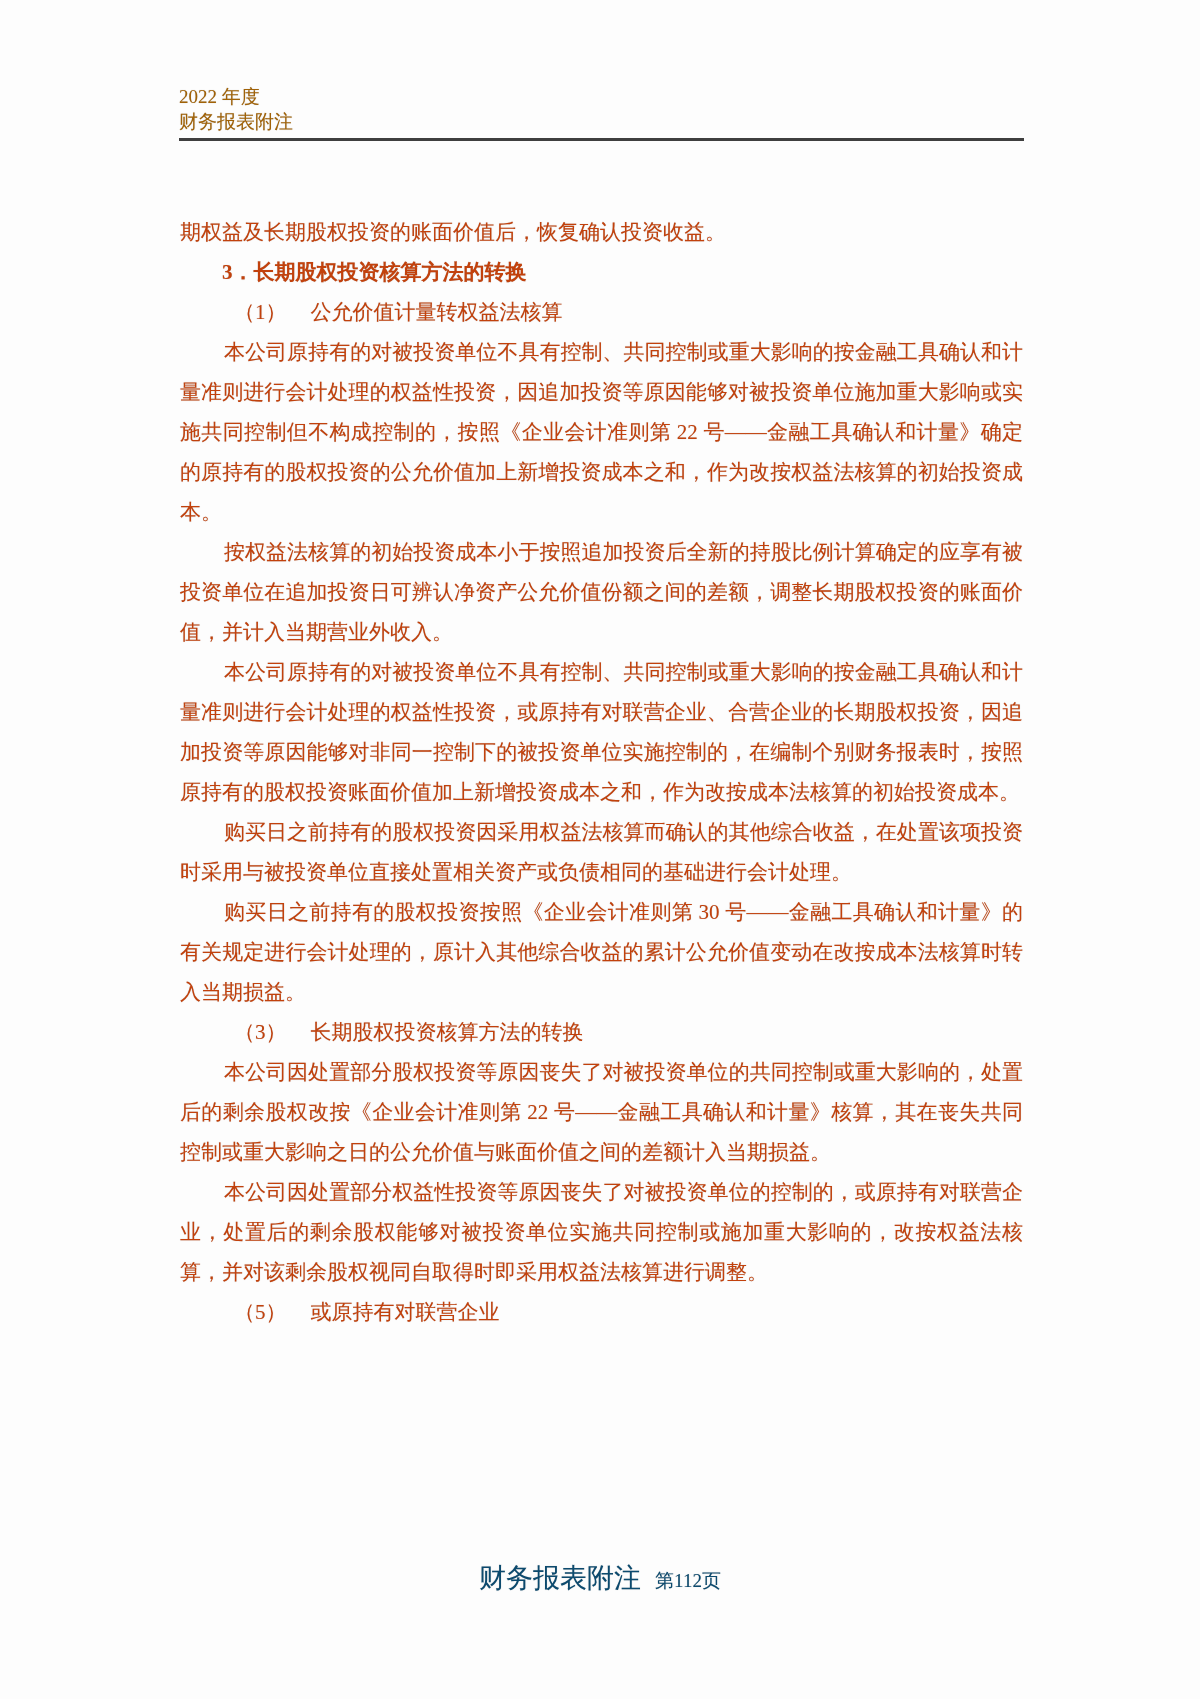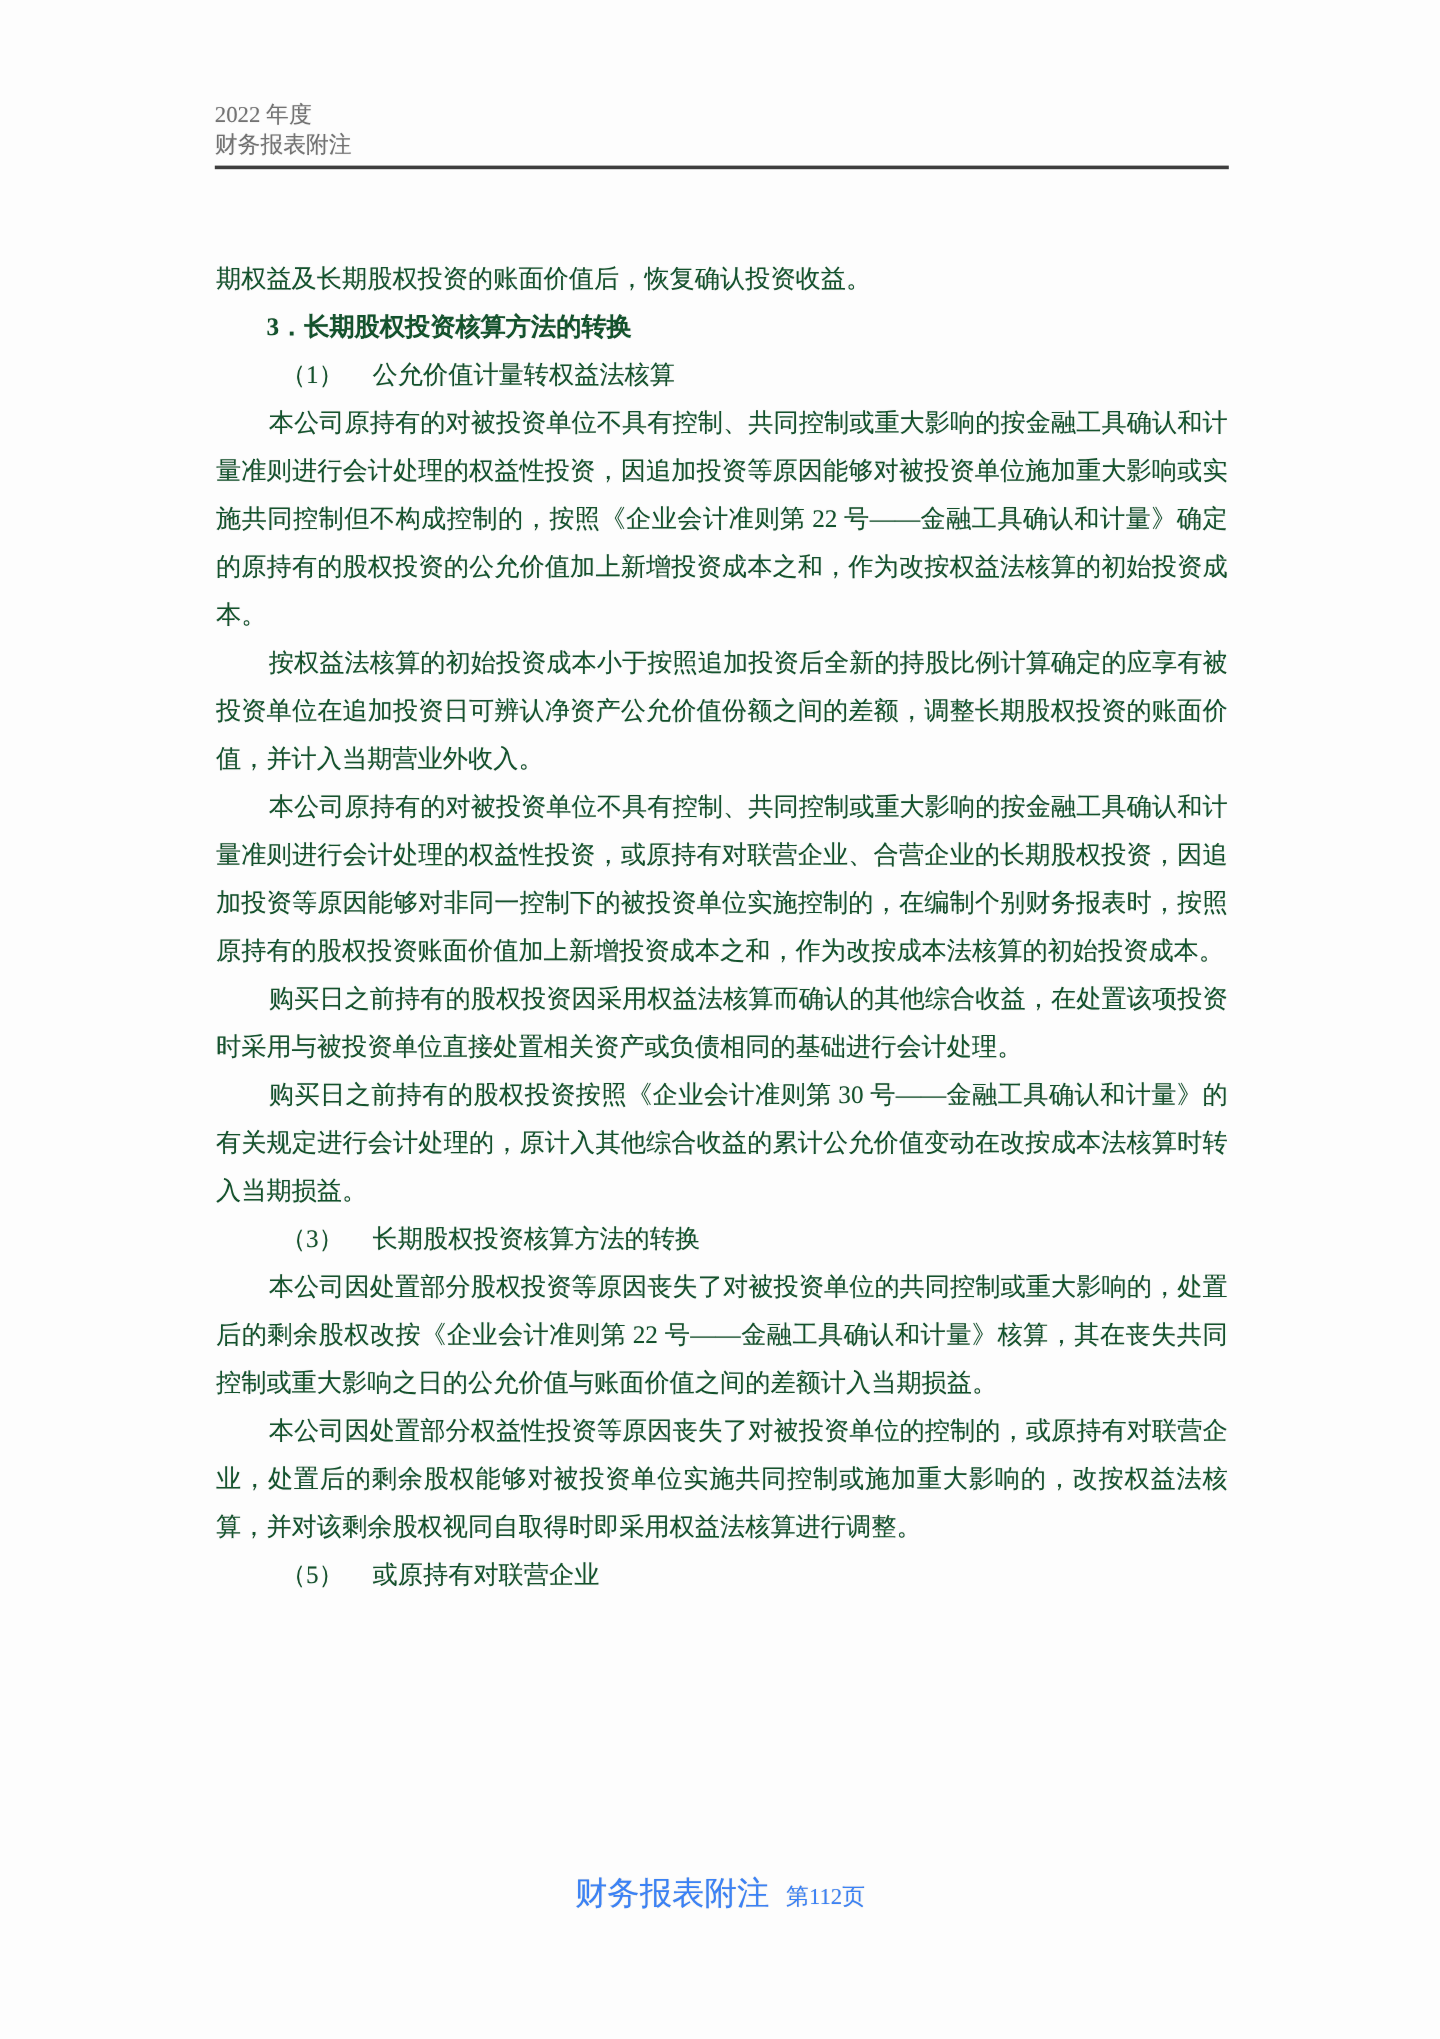--- a/index.html
+++ b/index.html
@@ -19,45 +19,45 @@
   }
   .header {
     position: absolute;
     left: 179px;
     top: 84px;
     width: 845px;
     font-size: 19px;
     line-height: 25px;
     border-bottom: 3px solid #3f3f3f;
     padding-bottom: 4px;
-    color: #737373;
+    color: #a16207;
   }
   .body-text {
     position: absolute;
     left: 180px;
     top: 212px;
     width: 843px;
     font-size: 21px;
     line-height: 40px;
     text-align: justify;
-    color: #14532d;
+    color: #c2410c;
   }
   .body-text p { margin: 0; padding: 0; }
   .line-plain { text-indent: 0; }
   .heading-l1 { text-indent: 42px; font-weight: bold; }
   .heading-l2 { text-indent: 54px; }
   .heading-l2 .sub-num { margin-right: 24px; }
   .para { text-indent: 44px; }
   .footer {
     position: absolute;
     left: 0;
     top: 1560px;
     width: 1200px;
     text-align: center;
-    color: #3b82f6;
+    color: #0c4a6e;
     white-space: nowrap;
   }
   .footer .footer-title { font-size: 27px; }
   .footer .footer-page { font-size: 19px; margin-left: 14px; }
 </style>
 </head>
 <body>
 
 <div class="page">
 

